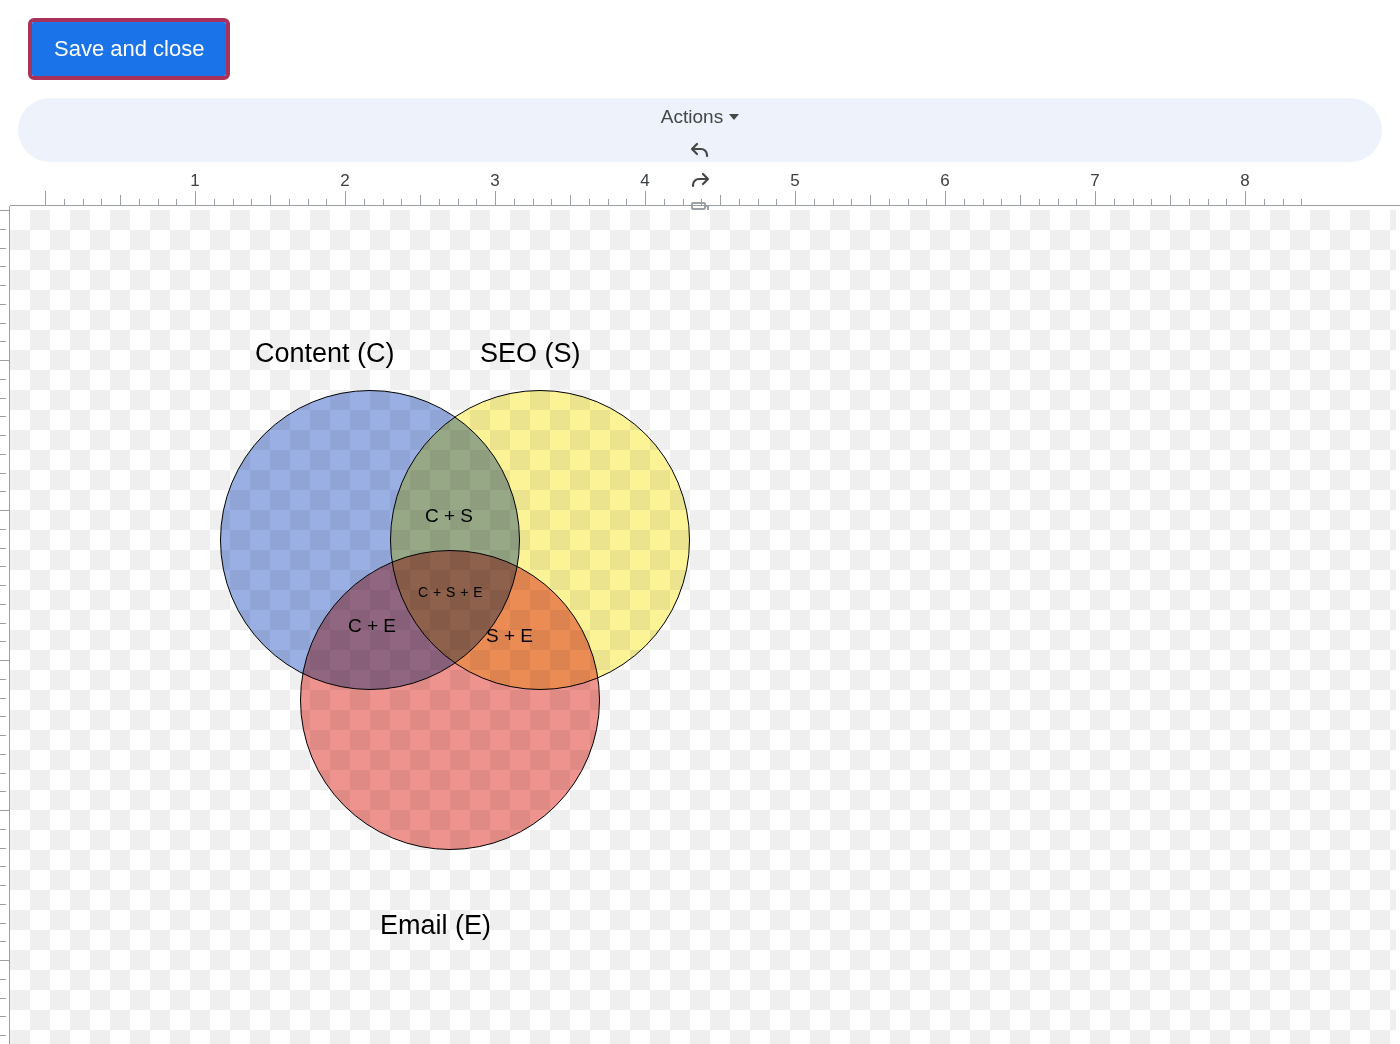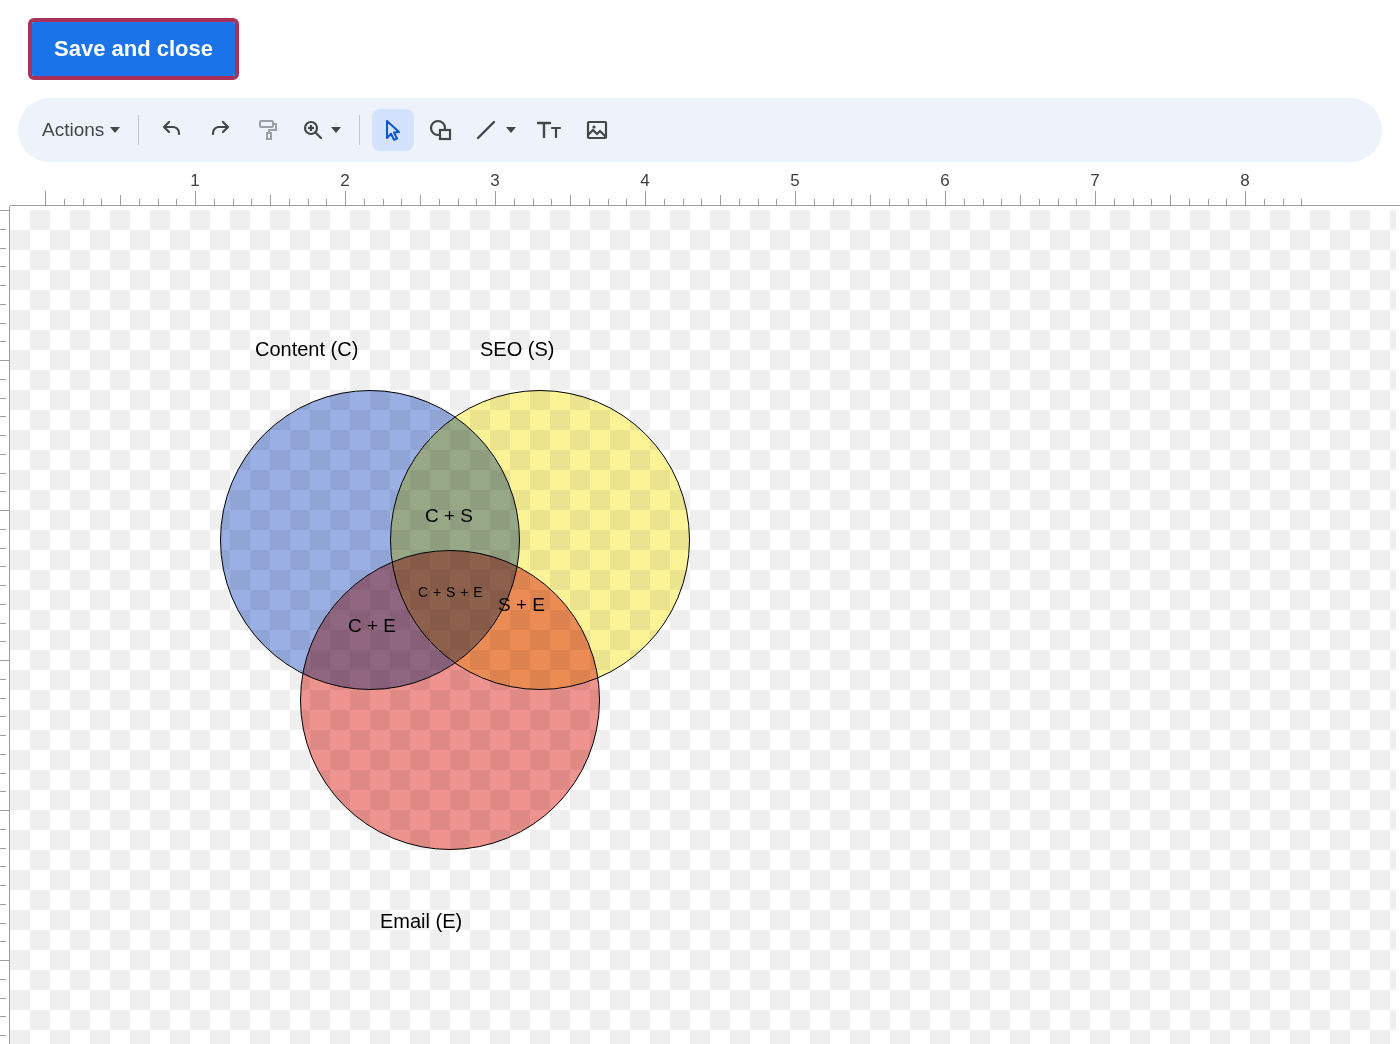--- a/index.html
+++ b/index.html
@@ -7,31 +7,31 @@
 
 
 .header {
   display: flex; align-items: center; justify-content: space-between;
   padding: 18px 28px 18px 28px;
 }
 .title { font-size: 38px; font-weight: 400; color: #202124; letter-spacing: 0.2px; }
 
 .save-wrap { border: 4px solid #a8325a; border-radius: 6px; }
 .save-btn {
-  background: #1a73e8; color: #fff; font-size: 22px; font-weight: 700;
+  background: #1a73e8; color: #fff; font-size: 22px; font-weight: 400;
   padding: 14px 22px; border: none; cursor: pointer; border-radius: 2px;
   display: block;
 }
 
 
 .toolbar-wrap { padding: 0 18px; }
 .toolbar {
   background: #edf2fb; border-radius: 999px;
   display: flex; align-items: center; gap: 6px;
-  padding: 8px 18px; height: 64px;
+  padding: 8px 18px; height: 64px; flex-direction: column;
 }
 .t-item {
   display: inline-flex; align-items: center; justify-content: center;
   height: 42px; min-width: 42px; border-radius: 8px; color: #444746;
   cursor: pointer; padding: 0 6px;
 }
 .t-item svg { display: block; }
 .t-text { font-size: 19px; color: #444746; font-weight: 400; display: inline-flex; align-items: center; gap: 6px; }
 .t-sep { width: 1px; height: 30px; background: #c4c7c5; margin: 0 6px; }
 .caret { width: 0; height: 0; border-left: 5px solid transparent; border-right: 5px solid transparent; border-top: 6px solid #444746; }
@@ -72,21 +72,21 @@
 }
 
 .venn { position: absolute; left: 0; top: 0; }
 .venn-circle {
   position: absolute; border-radius: 50%; border: 1.5px solid #000; mix-blend-mode: multiply;
 }
 .c-blue   { background: rgba(120,150,220,0.75); }
 .c-yellow { background: rgba(250,240,120,0.78); }
 .c-red    { background: rgba(235,120,115,0.80); }
 
-.v-label { position: absolute; font-size: 20px; color: #000; white-space: nowrap; }
+.v-label { position: absolute; font-size: 27px; color: #000; white-space: nowrap; }
 .v-label-sm { font-size: 19px; }
 .v-label-xs { font-size: 14px; letter-spacing: 0.5px; }
 </style>
 </head>
 <body>
 
 <div class="header">
   <div class="save-wrap">
     <button class="save-btn">Save and close</button>
   </div>
@@ -308,18 +308,18 @@
       <div class="v-label" style="left:245px; top:128px;">Content (C)</div>
       <div class="v-label" style="left:470px; top:128px;">SEO (S)</div>
       <div class="v-label" style="left:370px; top:700px;">Email (E)</div>
 
       <div class="venn-circle c-blue" style="left:210px; top:180px; width:300px; height:300px;"></div>
       <div class="venn-circle c-yellow" style="left:380px; top:180px; width:300px; height:300px;"></div>
       <div class="venn-circle c-red" style="left:290px; top:340px; width:300px; height:300px;"></div>
 
       <div class="v-label v-label-sm" style="left:415px; top:295px;">C + S</div>
       <div class="v-label v-label-sm" style="left:338px; top:405px;">C + E</div>
-      <div class="v-label v-label-sm" style="left:476px; top:384px;margin-left:12px;">S + E</div>
+      <div class="v-label v-label-sm" style="left:476px; top:415px;">S + E</div>
       <div class="v-label v-label-xs" style="left:408px; top:374px;">C + S + E</div>
 
     </div>
   </div>
 </div>
 
 </body></html>

